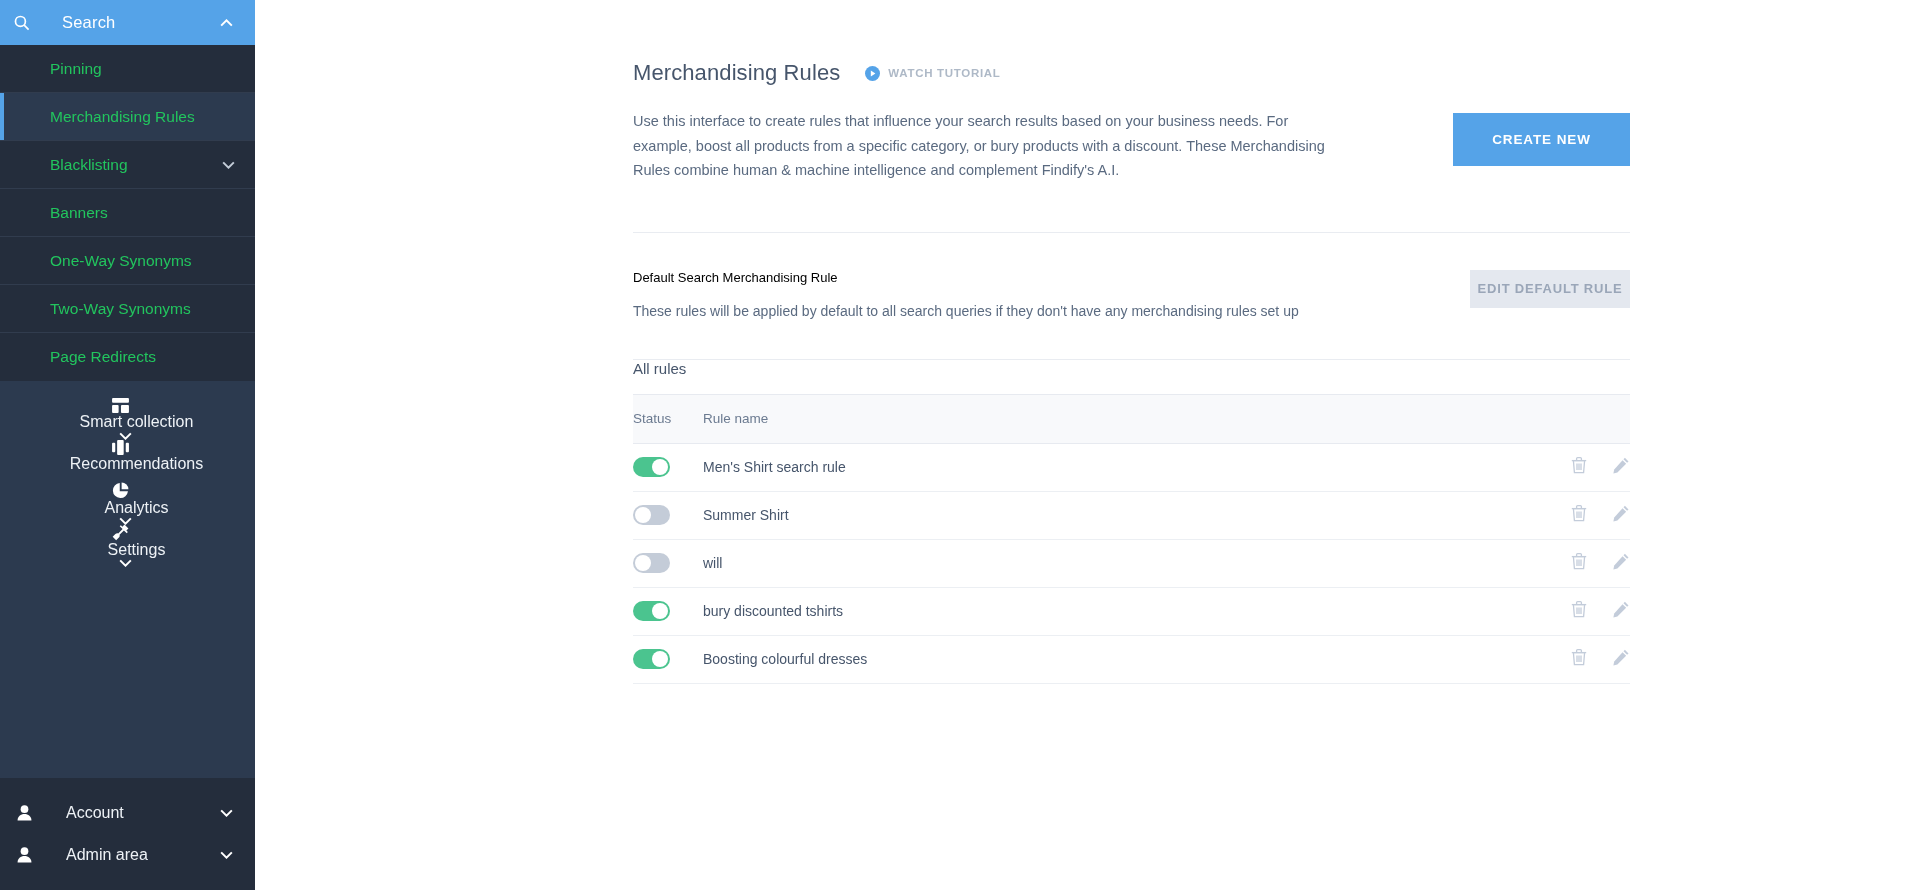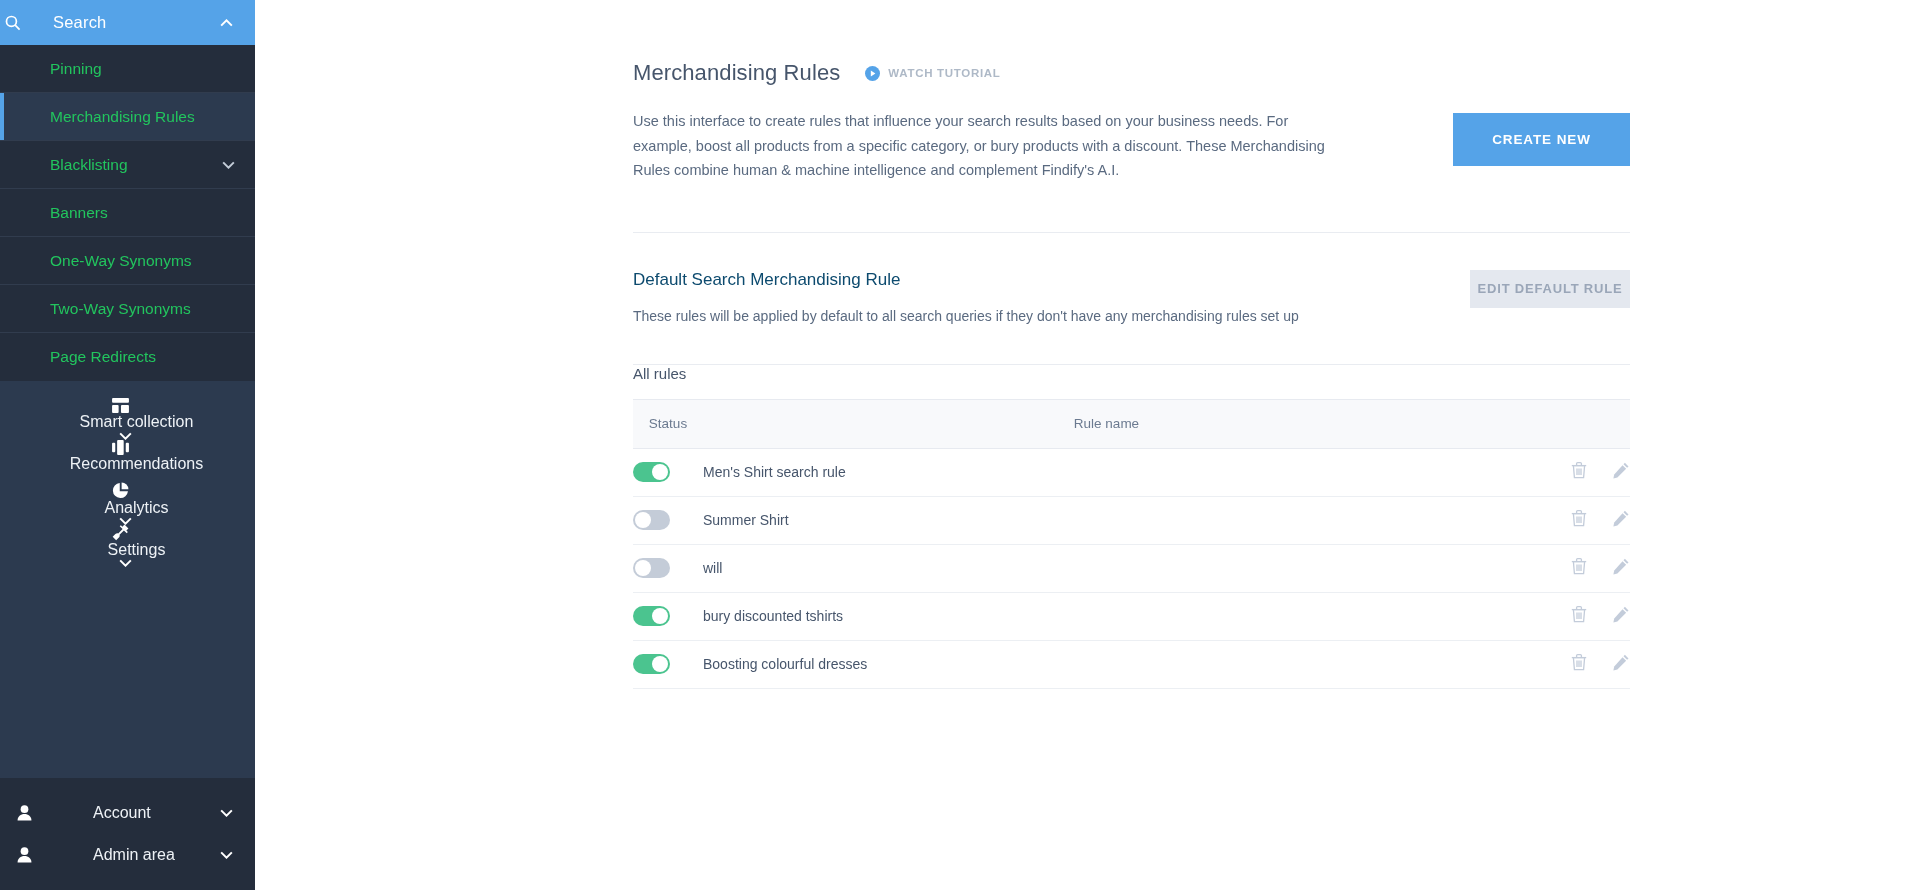--- a/index.html
+++ b/index.html
@@ -18,21 +18,21 @@
     display: flex; flex-direction: column;
     position: relative;
   }
   .nav-top { background: #242d3c; }
   .nav-mid { flex: 1 1 auto; background: #2c3a4f; }
   .nav-bottom { background: #242d3c; }
 
   .search-header {
     height: 45px; background: #55a3e8;
     display: flex; align-items: center;
-    padding-left: 4px; gap: 0;
+    padding-left: 13px; gap: 0;
     cursor: pointer;
   }
   .search-header .ic { width: 26px; display:flex; align-items:center; color:#fff; }
   .search-header .lbl {
     color: #ffffff; font-size: 16.5px; letter-spacing: .2px;
     flex: 1; padding-left: 23px;
   }
   .search-header .chev { padding-right: 22px; color:#fff; display:flex; }
 
   .subitem {
@@ -53,21 +53,21 @@
 
   .mainitem {
     height: 42px; display: flex; align-items: center;
     padding-left: 17px; padding-right: 22px;
     color: #eef2f6; font-size: 16px; cursor: pointer;
   }
   .mainitem .ic { width: 26px; display: flex; align-items: center; color: #ffffff; }
   .mainitem .lbl { flex: 1; padding-left: 23px; }
   .mainitem .chev { display: flex; color: #ffffff; }
   .nav-mid .mainitem { height: 42px; flex-direction: column; }
-  .nav-bottom .mainitem { height: 42px; gap: 27px; }
+  .nav-bottom .mainitem { height: 42px; }
 
   
   .main { flex: 1 1 auto; background: #fff; position: relative; }
   .content { padding-left: 378px; padding-top: 60px; }
   .inner { width: 997px; }
 
   .title-row { display: flex; align-items: center; gap: 0; }
   .page-title {
     font-size: 22px; color: #46556b; font-weight: 400;
     letter-spacing: .1px;
@@ -100,31 +100,31 @@
     color: #9aa6b8; font-size: 13px; font-weight: 700; letter-spacing: .8px;
     cursor: pointer; font-family: Liberation Sans, sans-serif;
   }
 
   .divider { height: 1px; background: #e9ecf1; margin-top: 49px; }
 
   .default-row {
     display: flex; justify-content: space-between; align-items: flex-start;
     padding-top: 37px;
   }
-  .default-title { font-size: 17px; color: #0c4a6e; }
+  .default-title { font-size: 13px; color: #000000; }
   .default-sub { font-size: 14px; color: #5a6a80; margin-top: 18px; }
 
   .divider2 { height: 1px; background: #e9ecf1; margin-top: 40px; }
 
   .all-rules-lbl { font-size: 15px; color: #46556b; }
 
   table.rules { width: 997px; border-collapse: collapse; margin-top: 17px; }
   table.rules thead th {
     background: #f8f9fb; border-top: 1px solid #e7eaf0; border-bottom: 1px solid #e7eaf0;
-    height: 49px; font-size: 13.5px; color: #6b7a90; font-weight: 400; text-align: center;
+    height: 49px; font-size: 13.5px; color: #6b7a90; font-weight: 400; text-align: left;
     padding: 0;
   }
   th.col-status { padding-left: 12px; width: 70px; }
   th.col-name { padding-left: 0; }
   th.col-act { width: 120px; }
   table.rules tbody td {
     height: 48px; border-bottom: 1px solid #eceff3; padding: 0; vertical-align: middle;
   }
   td.c-status { width: 70px; padding-left: 12px; }
   td.c-name { font-size: 14px; color: #46556b; }

